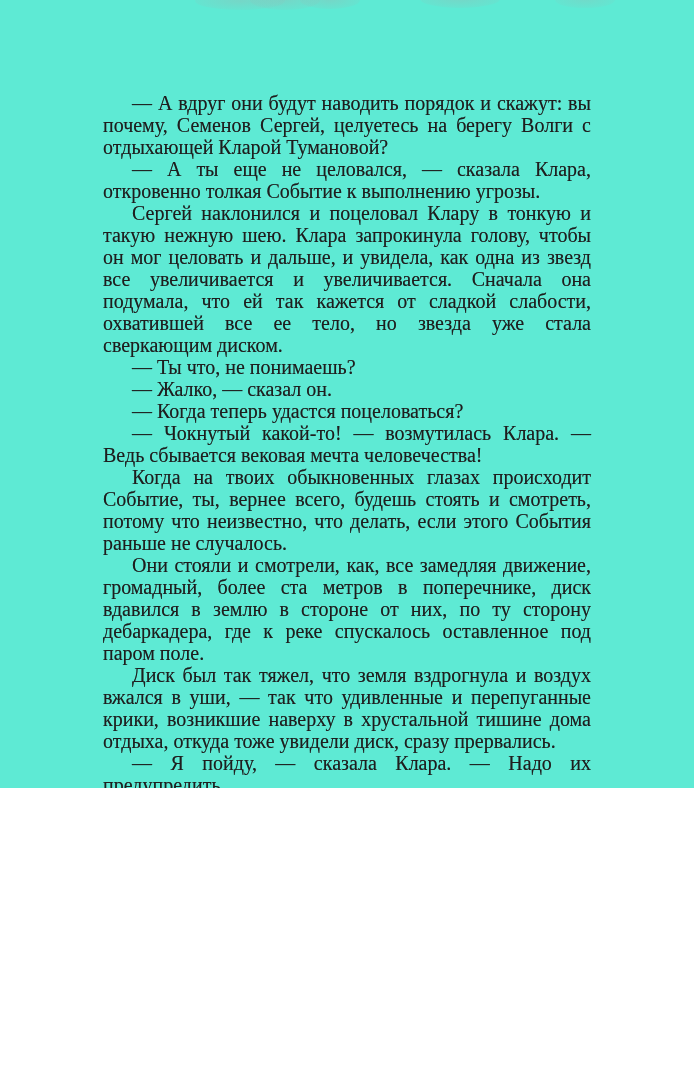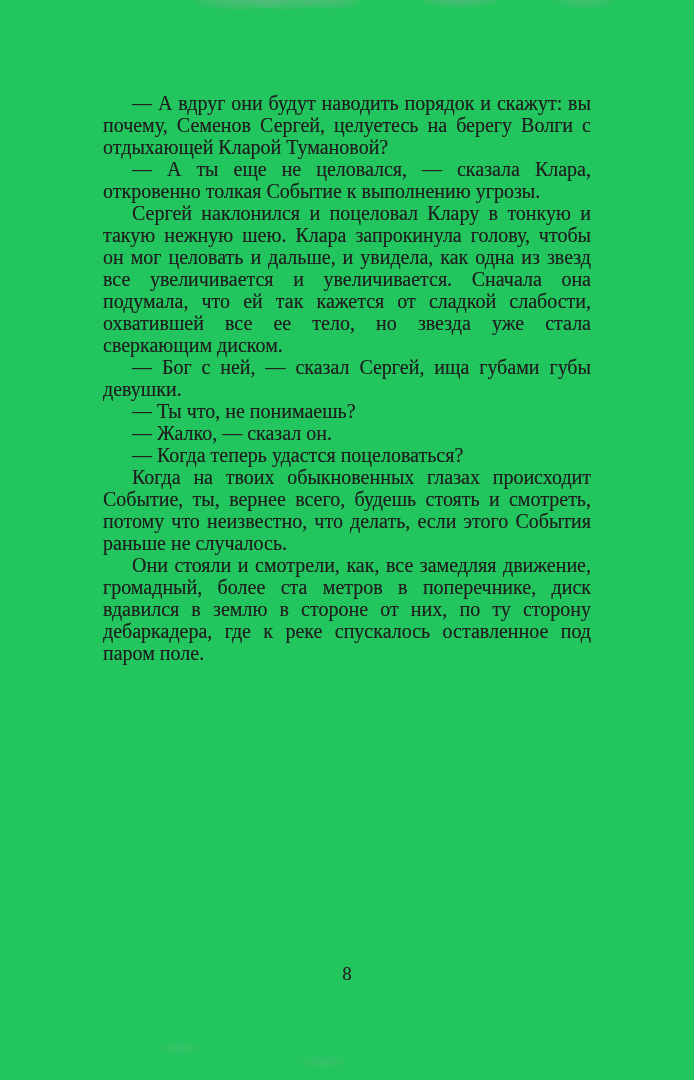--- a/index.html
+++ b/index.html
@@ -3,22 +3,22 @@
 <meta charset="utf-8">
 <style>
   html, body {
     margin: 0;
     padding: 0;
     background: #ffffff;
   }
   .page {
     position: relative;
     width: 694px;
-    height: 1080px;
-    background: #22c55e;
+    height: 788px;
+    background: #5eead4;
     overflow: hidden;
     font-family: "Liberation Serif", "DejaVu Serif", serif;
     color: #1e1e1e;
   }
   .text-block {
     position: absolute;
     left: 103px;
     top: 92px;
     width: 488px;
     font-size: 20px;
@@ -65,22 +65,24 @@
   <div class="smudge s3"></div>
   <div class="smudge s4"></div>
   <div class="smudge s5"></div>
   <div class="smudge s6"></div>
   <div class="smudge s7"></div>
 
   <div class="text-block">
     <p>— А вдруг они будут наводить порядок и скажут: вы почему, Семенов Сергей, целуетесь на берегу Волги с отдыхающей Кларой Тумановой?</p>
     <p>— А ты еще не целовался, — сказала Клара, откровенно толкая Событие к выполнению угрозы.</p>
     <p>Сергей наклонился и поцеловал Клару в тонкую и такую нежную шею. Клара запрокинула голову, чтобы он мог целовать и дальше, и увидела, как одна из звезд все увеличивается и увеличивается. Сначала она подумала, что ей так кажется от сладкой слабости, охватившей все ее тело, но звезда уже стала сверкающим диском.</p>
-    <p>— Бог с ней, — сказал Сергей, ища губами губы девушки.</p>
     <p>— Ты что, не понимаешь?</p>
     <p>— Жалко, — сказал он.</p>
     <p>— Когда теперь удастся поцеловаться?</p>
+    <p>— Чокнутый какой-то! — возмутилась Клара. — Ведь сбывается вековая мечта человечества!</p>
     <p>Когда на твоих обыкновенных глазах происходит Событие, ты, вернее всего, будешь стоять и смотреть, потому что неизвестно, что делать, если этого События раньше не случалось.</p>
     <p>Они стояли и смотрели, как, все замедляя движение, громадный, более ста метров в поперечнике, диск вдавился в землю в стороне от них, по ту сторону дебаркадера, где к реке спускалось оставленное под паром поле.</p>
+    <p>Диск был так тяжел, что земля вздрогнула и воздух вжался в уши, — так что удивленные и перепуганные крики, возникшие наверху в хрустальной тишине дома отдыха, откуда тоже увидели диск, сразу прервались.</p>
+    <p>— Я пойду, — сказала Клара. — Надо их предупредить...</p>
   </div>
 
   <div class="page-number">8</div>
 </div>
 
 </body></html>

